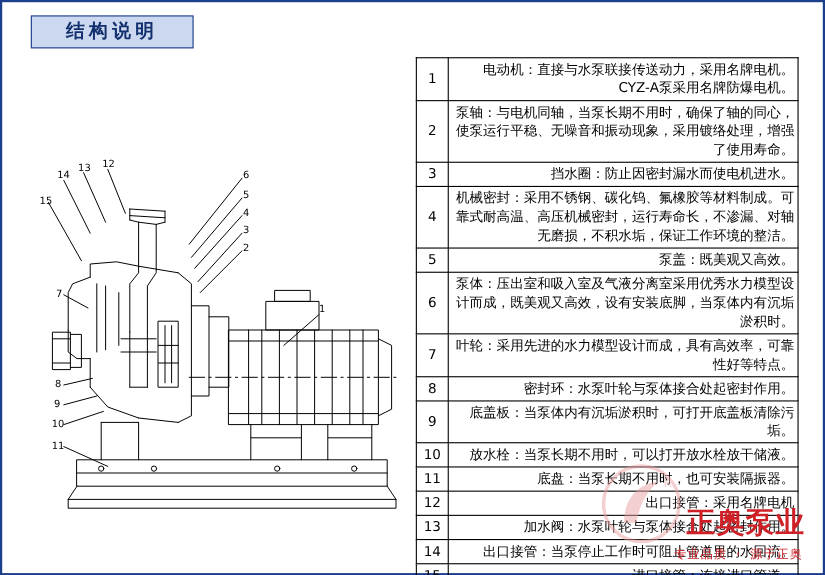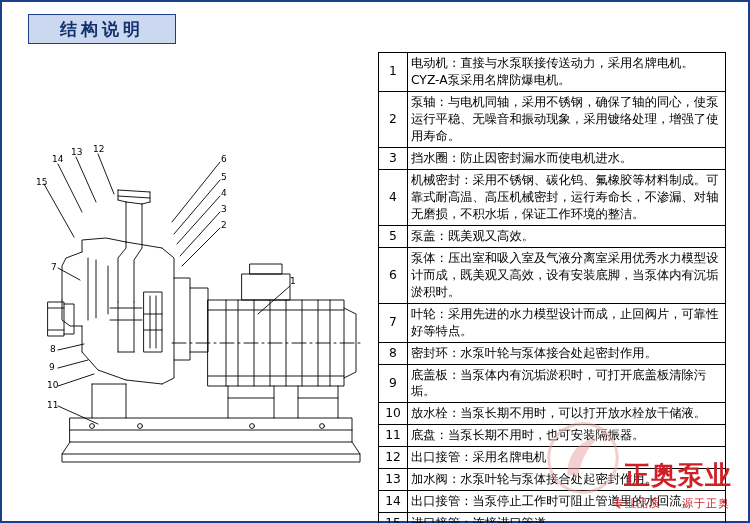--- a/index.html
+++ b/index.html
@@ -50,21 +50,21 @@
     vertical-align:middle;
     padding:2px 3px;
     line-height:1.38;
   }
   td.num{
     width:22px;
     text-align:center;
     font-size:12.5px;
   }
   td.desc{
-    text-align:left;
+    text-align:right;
   }
   #wm-brand{
     position:absolute;right:18px;bottom:30px;
     font-size:26px;font-weight:bold;color:#cf2027;
     letter-spacing:1px;
     font-family:"DejaVu Sans","Liberation Sans",sans-serif;
   }
   #wm-sub{
     position:absolute;right:20px;bottom:12px;
     font-size:11px;color:#cf2027;letter-spacing:1px;
@@ -210,41 +210,41 @@
 
 <div id="table-wrap">
   <table id="spec-table">
     <tbody>
       <tr>
         <td class="num">1</td>
         <td class="desc">电动机：直接与水泵联接传送动力，采用名牌电机。CYZ-A泵采用名牌防爆电机。</td>
       </tr>
       <tr>
         <td class="num">2</td>
-        <td class="desc">泵轴：与电机同轴，采用不锈钢，确保了轴的同心，使泵运行平稳、无噪音和振动现象，采用镀络处理，增强了使用寿命。</td>
+        <td class="desc">泵轴：与电机同轴，当泵长期不用时，确保了轴的同心，使泵运行平稳、无噪音和振动现象，采用镀络处理，增强了使用寿命。</td>
       </tr>
       <tr>
         <td class="num">3</td>
         <td class="desc">挡水圈：防止因密封漏水而使电机进水。</td>
       </tr>
       <tr>
         <td class="num">4</td>
         <td class="desc">机械密封：采用不锈钢、碳化钨、氟橡胶等材料制成。可靠式耐高温、高压机械密封，运行寿命长，不渗漏、对轴无磨损，不积水垢，保证工作环境的整洁。</td>
       </tr>
       <tr>
         <td class="num">5</td>
         <td class="desc">泵盖：既美观又高效。</td>
       </tr>
       <tr>
         <td class="num">6</td>
         <td class="desc">泵体：压出室和吸入室及气液分离室采用优秀水力模型设计而成，既美观又高效，设有安装底脚，当泵体内有沉垢淤积时。</td>
       </tr>
       <tr>
         <td class="num">7</td>
-        <td class="desc">叶轮：采用先进的水力模型设计而成，止回阀片，可靠性好等特点。</td>
+        <td class="desc">叶轮：采用先进的水力模型设计而成，具有高效率，可靠性好等特点。</td>
       </tr>
       <tr>
         <td class="num">8</td>
         <td class="desc">密封环：水泵叶轮与泵体接合处起密封作用。</td>
       </tr>
       <tr>
         <td class="num">9</td>
         <td class="desc">底盖板：当泵体内有沉垢淤积时，可打开底盖板清除污垢。</td>
       </tr>
       <tr>

